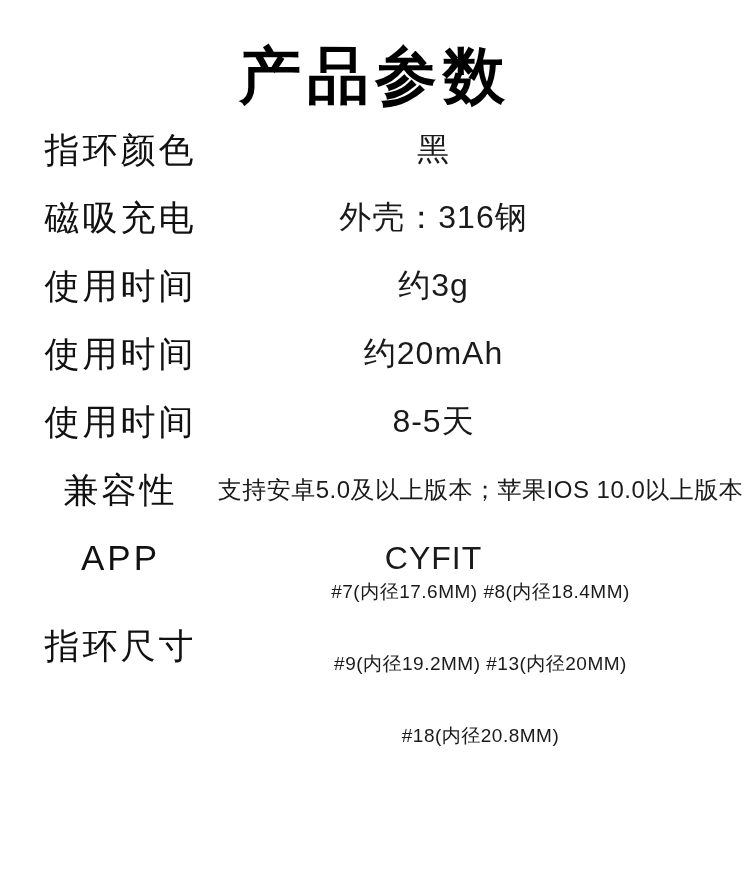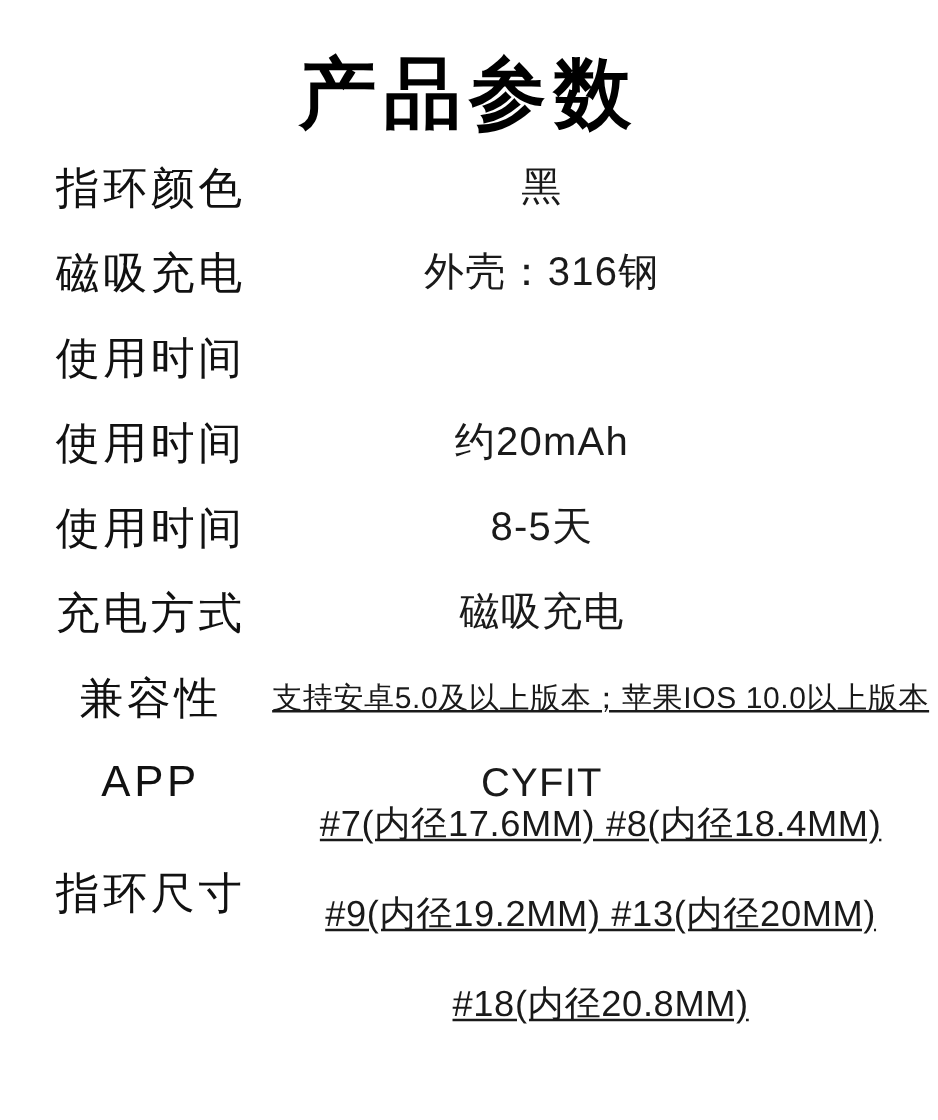--- a/index.html
+++ b/index.html
@@ -54,32 +54,31 @@
   .spec-value {
     flex: 1 1 auto;
     text-align: center;
     color: #1a1a1a;
   }
   .spec-value.narrow {
     padding-right: 96px;
   }
   .spec-value.wide {
     padding-right: 2px;
-    text-decoration: underline;
   }
   .val-lg {
     font-size: 32px;
     letter-spacing: 1px;
   }
   .val-sm {
     font-size: 24px;
     letter-spacing: 0.5px;
   }
   .val-md {
-    font-size: 29px;
+    font-size: 19px;
     line-height: 36px;
     letter-spacing: 0.5px;
     margin-top: 36px;
   }
 </style>
 </head>
 <body>
 
 <div class="sheet">
 
@@ -92,36 +91,33 @@
       <div class="spec-value val-lg narrow">黑</div>
     </div>
 
     <div class="spec-row">
       <div class="spec-label">磁吸充电</div>
       <div class="spec-value val-lg narrow">外壳：316钢</div>
     </div>
 
     <div class="spec-row">
       <div class="spec-label">使用时间</div>
+      <div class="spec-value val-lg narrow">约3g</div>
     </div>
 
     <div class="spec-row">
       <div class="spec-label">使用时间</div>
       <div class="spec-value val-lg narrow">约20mAh</div>
     </div>
 
     <div class="spec-row">
       <div class="spec-label">使用时间</div>
       <div class="spec-value val-lg narrow">8-5天</div>
     </div>
 
-    <div class="spec-row">
-      <div class="spec-label">充电方式</div>
-      <div class="spec-value val-lg narrow">磁吸充电</div>
-    </div>
 
     <div class="spec-row">
       <div class="spec-label">兼容性</div>
       <div class="spec-value val-sm wide">支持安卓5.0及以上版本；苹果IOS 10.0以上版本</div>
     </div>
 
     <div class="spec-row">
       <div class="spec-label">APP</div>
       <div class="spec-value val-lg narrow">CYFIT</div>
     </div>

